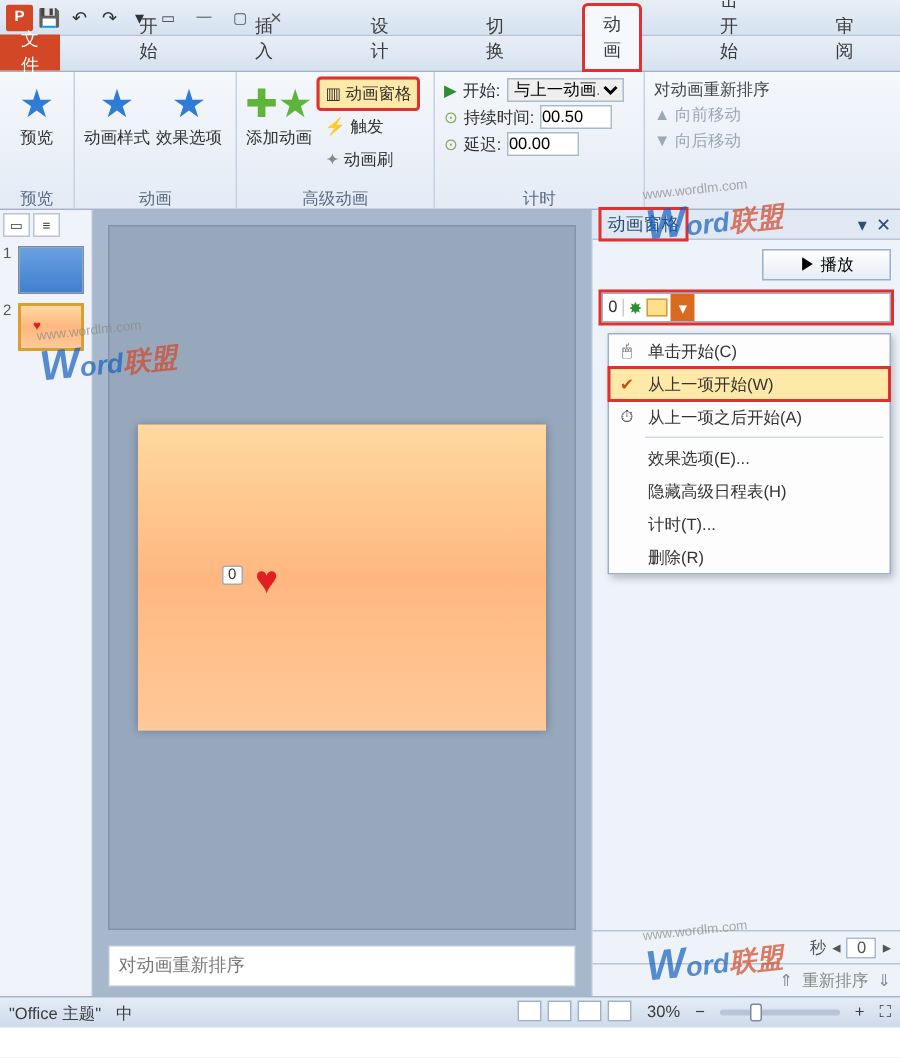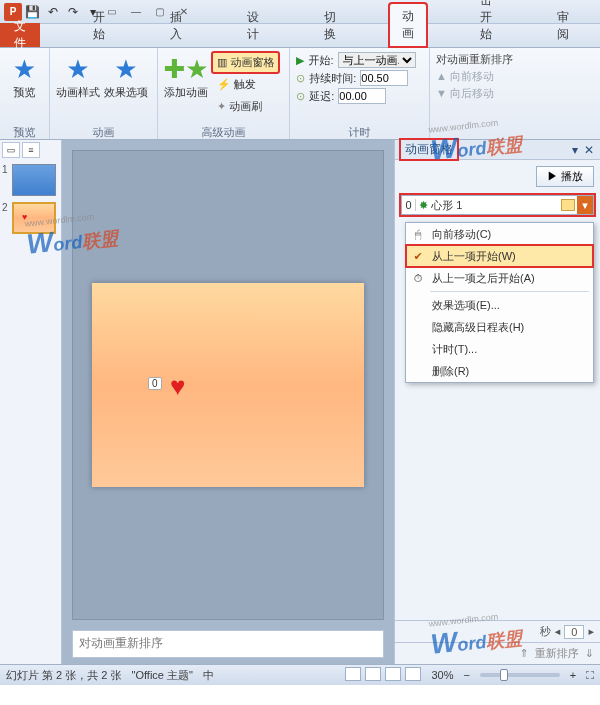--- a/index.html
+++ b/index.html
@@ -51,21 +51,21 @@
 .canvas-wrap { flex: 1; display: flex; align-items: center; justify-content: center; margin: 10px; background: #97a8bd; border: 1px solid #8294ab; position: relative; overflow: hidden; }
 .slide { width: 272px; height: 204px; background: linear-gradient(#ffd9a0,#ffb780 50%,#ffc999); box-shadow: 0 0 6px rgba(0,0,0,0.3); position: relative; }
 .slide .tag { position: absolute; left: 56px; top: 94px; background: #fff; border: 1px solid #aaa; font-size: 10px; padding: 0 3px; border-radius: 2px; }
 .slide .heart { position: absolute; left: 78px; top: 88px; color: #e02020; font-size: 26px; }
 .notes { height: 28px; background: #fff; border: 1px solid #b8c5d8; margin: 0 10px 6px 10px; padding: 4px 6px; font-size: 12px; color: #777; }
 
 .pane { width: 206px; background: #eef3fa; border-left: 1px solid #b8c5d8; display: flex; flex-direction: column; }
 .pane-title { height: 20px; background: #e0e8f3; border-bottom: 1px solid #b8c5d8; display: flex; align-items: center; padding: 0 6px; font-size: 12px; color: #2b4f7a; }
 .pane-title span.t { outline: 2px solid #e03030; padding: 1px 4px; }
 .pane-body { flex: 1; padding: 6px; position: relative; }
-.play-btn { border: 1px solid #9cb0c8; background: linear-gradient(#fff,#e6edf6); padding: 2px 10px; font-size: 11px; float: right; margin-bottom: 8px; }
+.play-btn { border: 1px solid #9cb0c8; background: linear-gradient(#fff,#e6edf6); padding: 2px 24px; font-size: 11px; float: right; margin-bottom: 8px; }
 .anim-item { clear: both; border: 1px solid #9cb0c8; background: #fff; height: 20px; display: flex; align-items: center; font-size: 11px; outline: 2px solid #e03030; }
 .anim-item .idx { width: 14px; text-align: center; border-right: 1px solid #ccc; }
 .anim-item .ficon { color: #2a9030; margin: 0 3px; }
 .anim-item .name { flex: 1; }
 .anim-item .bar { width: 14px; height: 12px; background: #ffe08a; border: 1px solid #caa040; margin-right: 2px; }
 .anim-item .dd { width: 16px; background: #d96a20; color: #fff; text-align: center; height: 100%; display: flex; align-items: center; justify-content: center; }
 
 .ctx-menu { position: absolute; left: 10px; top: 62px; right: 6px; background: #fdfdfd; border: 1px solid #9cb0c8; box-shadow: 2px 2px 5px rgba(0,0,0,0.25); font-size: 11px; }
 .ctx-menu .mi { display: flex; align-items: center; padding: 3px 8px 3px 26px; position: relative; height: 22px; }
 .ctx-menu .mi .ic { position: absolute; left: 5px; width: 14px; text-align: center; }
@@ -231,29 +231,28 @@
       <span class="t">动画窗格</span>
       <span style="flex:1"></span>
       <span>▾</span>
       <span style="margin-left:6px">✕</span>
     </div>
     <div class="pane-body">
       <button class="play-btn">▶ <span>播放</span></button>
       <div class="anim-item">
         <div class="idx">0</div>
         <div class="ficon">✸</div>
-        <div class="name">心形 1</div>
         <div class="bar"></div>
         <div class="dd">▾</div>
       </div>
 
       <div class="ctx-menu">
         <div class="mi">
             <span class="ic">🖱</span>
-            <span>向前移动(C)</span>
+            <span>单击开始(C)</span>
           </div>
         <div class="mi sel">
             <span class="ic chk">✔</span>
             <span>从上一项开始(W)</span>
           </div>
         <div class="mi">
             <span class="ic">⏱</span>
             <span>从上一项之后开始(A)</span>
           </div>
         <div class="sep"></div>
@@ -279,21 +278,20 @@
     </div>
     <div class="pane-foot2">
       <span>⇑</span>
       <span>重新排序</span>
       <span>⇓</span>
     </div>
   </div>
 </div>
 
 <div class="statusbar">
-  <span>幻灯片 第 2 张，共 2 张</span>
   <span>"Office 主题"</span>
   <span>中</span>
   <div class="spacer"></div>
   <div class="view-btns">
     <span></span>
     <span></span>
     <span></span>
     <span></span>
   </div>
   <span>30%</span>

